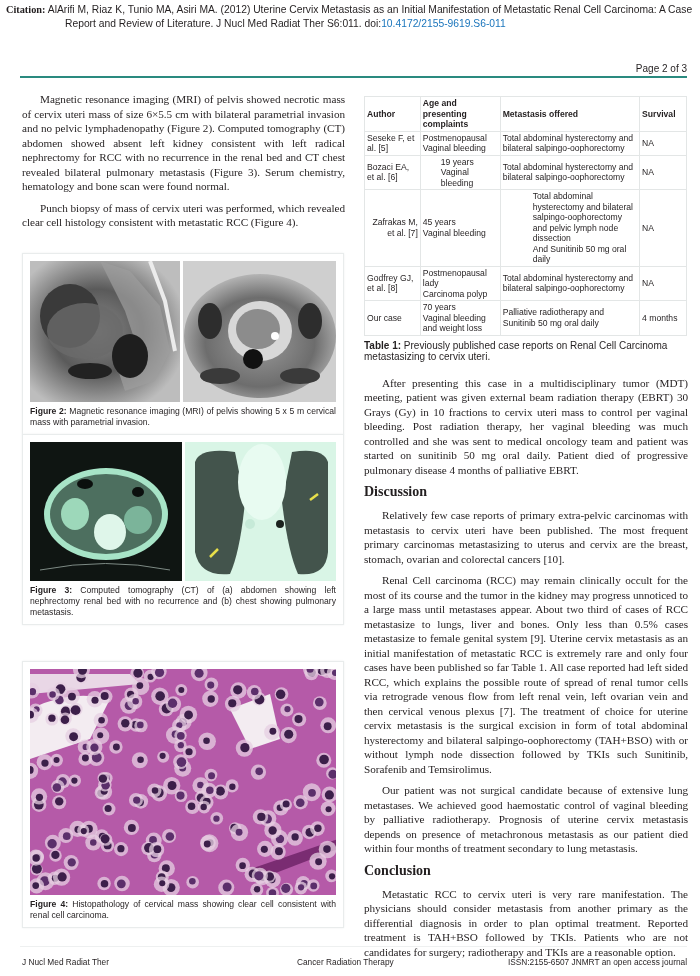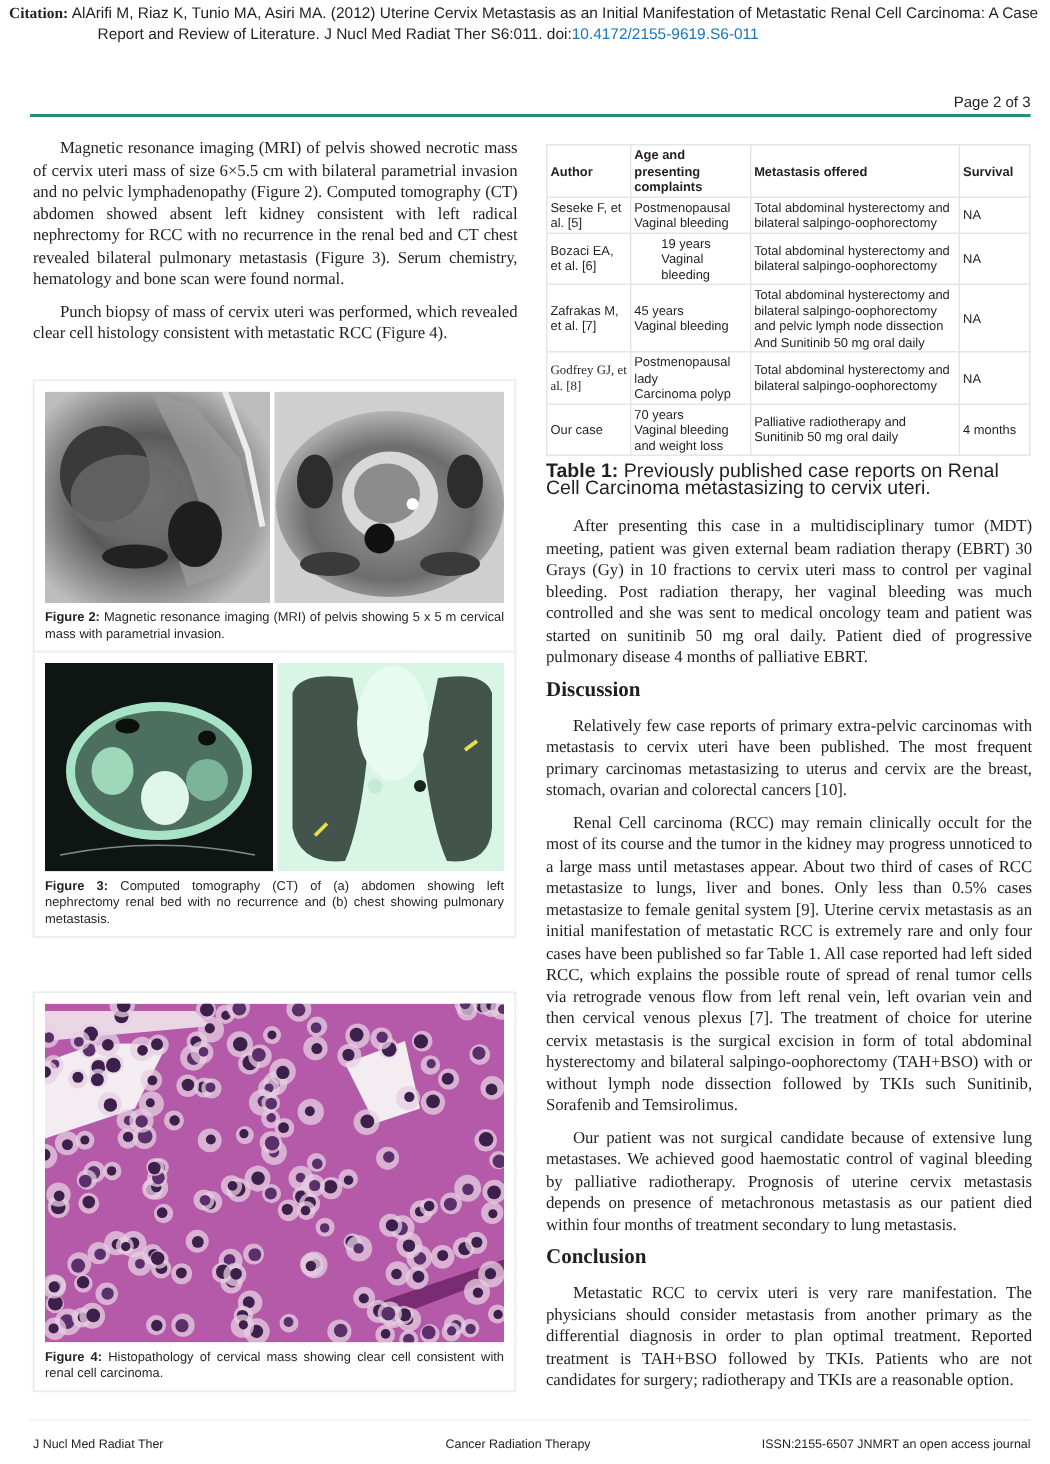--- a/index.html
+++ b/index.html
@@ -21,21 +21,21 @@
 
   .figure { position: absolute; left: 22px; width: 322px; border: 1px solid #e9ecec; box-shadow: 0 0 2px #eef0f0; background: #fff; padding: 7px 7px 6px 7px; }
   .fig-img { position: relative; width: 100%; overflow: hidden; }
   .fig-cap { font-family: "Liberation Sans", sans-serif; font-size: 8.6px; line-height: 11px; text-align: justify; margin-top: 4px; color: #231f20; }
   .fig-cap b { font-weight: bold; }
 
   
   table.cases { width: 323px; border-collapse: collapse; font-family: "Liberation Sans", sans-serif; font-size: 8.6px; line-height: 10.5px; color: #231f20; margin-top: 4px; }
   table.cases th, table.cases td { border: 1px solid #e3e6e6; padding: 1px 2px; vertical-align: middle; text-align: left; }
   table.cases th { font-weight: bold; }
-  .tbl-cap { font-family: "Liberation Sans", sans-serif; font-size: 13px; line-height: 11px; margin-top: 4px; margin-bottom: 14px; }
+  .tbl-cap { font-family: "Liberation Sans", sans-serif; font-size: 10px; line-height: 11px; margin-top: 4px; margin-bottom: 14px; }
   .tbl-cap b { font-weight: bold; }
 
   #footer-rule { position: absolute; left: 20px; right: 13px; top: 946px; height: 1px; background: #eef0f0; }
   .foot { position: absolute; top: 957px; font-family: "Liberation Sans", sans-serif; font-size: 8.3px; color: #231f20; }
 </style>
 </head>
 <body>
 
 <div id="citation">
   <span class="lbl">Citation:</span>
@@ -490,29 +490,29 @@
           <td style="white-space: pre-line;">NA</td>
         </tr>
         <tr>
           <td style="white-space: pre-line;">Bozaci EA, et al. [6]</td>
           <td style="white-space: pre-line; padding-left: 20px;">19 years
 Vaginal bleeding</td>
           <td style="white-space: pre-line;">Total abdominal hysterectomy and bilateral salpingo-oophorectomy</td>
           <td style="white-space: pre-line;">NA</td>
         </tr>
         <tr>
-          <td style="white-space: pre-line;">Zafrakas M, et al. [7]</td>
+          <td style="white-space: pre-line; text-align: right;">Zafrakas M, et al. [7]</td>
           <td style="white-space: pre-line;">45 years
 Vaginal bleeding</td>
-          <td style="white-space: pre-line;">Total abdominal hysterectomy and bilateral salpingo-oophorectomy and pelvic lymph node dissection
+          <td style="white-space: pre-line; padding-left: 32px;">Total abdominal hysterectomy and bilateral salpingo-oophorectomy and pelvic lymph node dissection
 And Sunitinib 50 mg oral daily</td>
           <td style="white-space: pre-line;">NA</td>
         </tr>
         <tr>
-          <td style="white-space: pre-line; font-family: Liberation Serif, serif;">Godfrey GJ, et al. [8]</td>
+          <td style="white-space: pre-line;">Godfrey GJ, et al. [8]</td>
           <td style="white-space: pre-line;">Postmenopausal lady
 Carcinoma polyp</td>
           <td style="white-space: pre-line;">Total abdominal hysterectomy and bilateral salpingo-oophorectomy</td>
           <td style="white-space: pre-line;">NA</td>
         </tr>
         <tr>
           <td style="white-space: pre-line;">Our case</td>
           <td style="white-space: pre-line;">70 years
 Vaginal bleeding and weight loss</td>
           <td style="white-space: pre-line;">Palliative radiotherapy and Sunitinib 50 mg oral daily</td>

